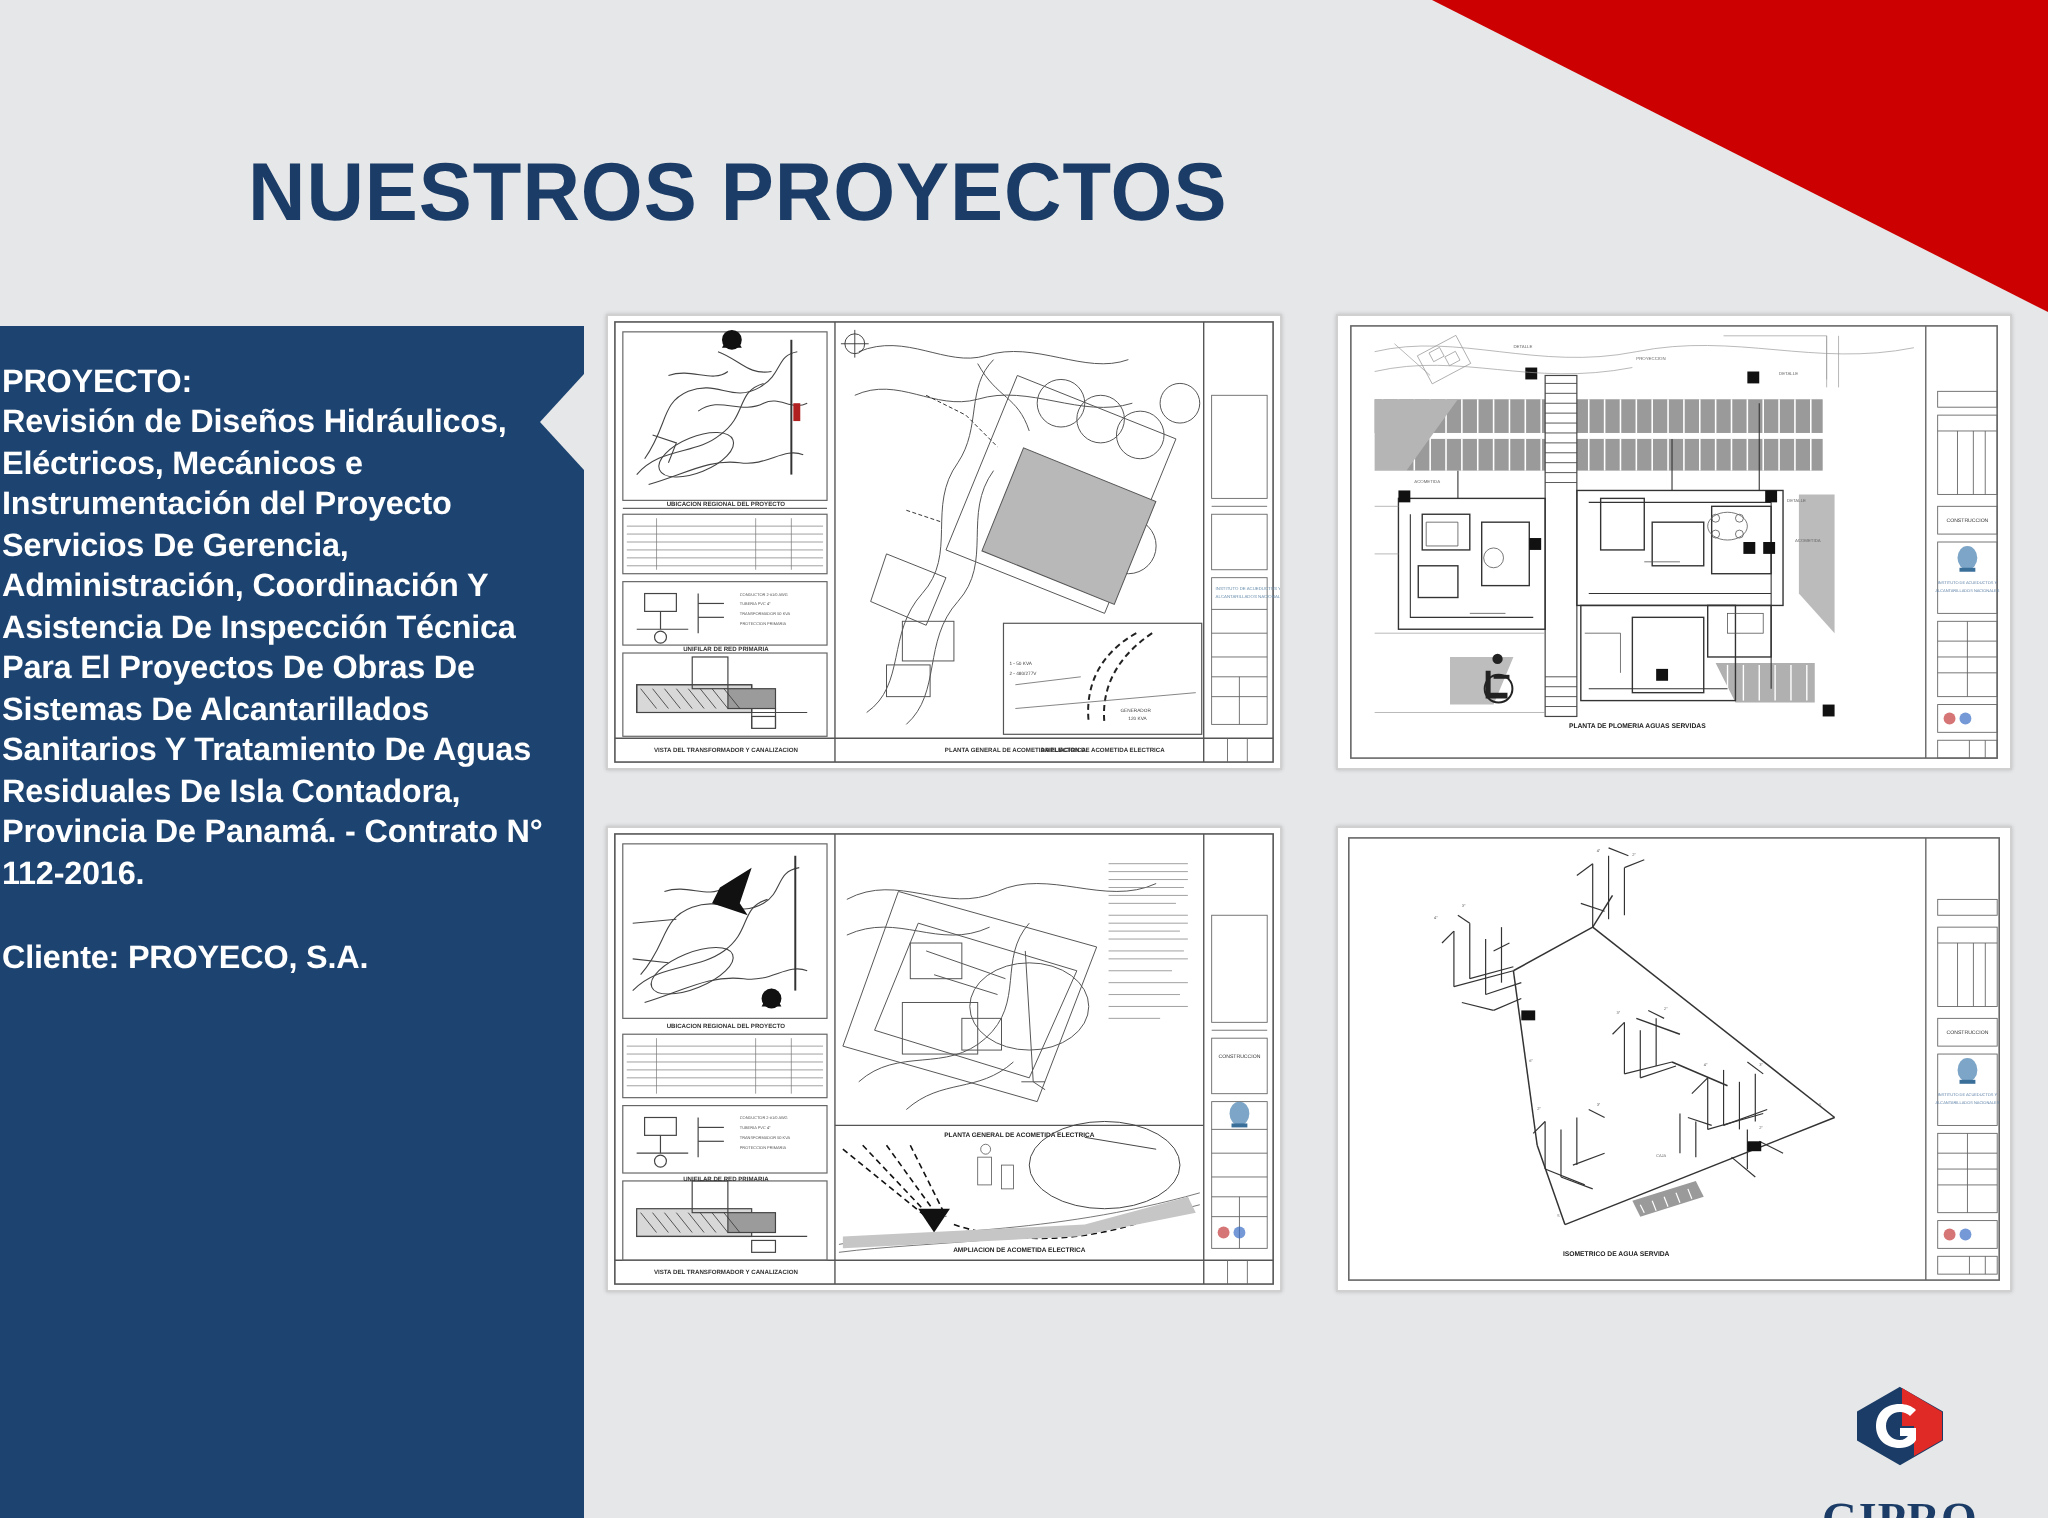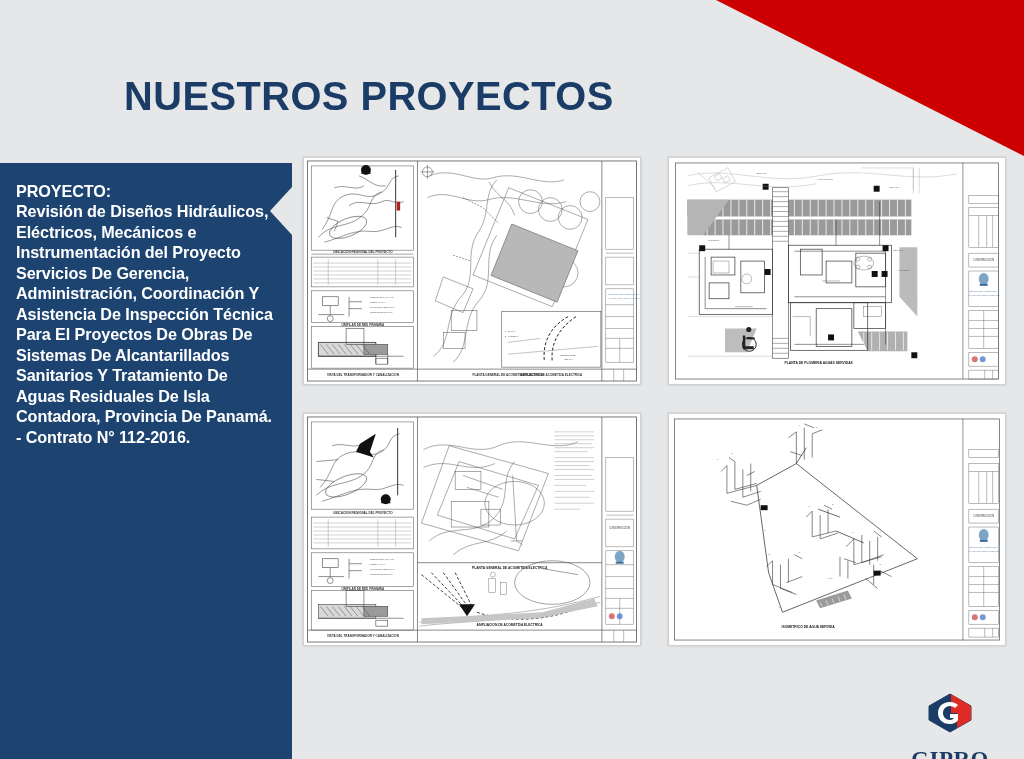--- a/index.html
+++ b/index.html
@@ -36,21 +36,21 @@
 
   
   .info-panel {
     position: absolute;
     left: 0;
     top: 163px;
     width: 292px;
     height: 596px;
     background: #1d4471;
     color: #ffffff;
-    padding: 18px 14px 10px 16px;
+    padding: 18px 14px 10px 1px;
   }
   .info-notch {
     position: absolute;
     right: 0;
     top: 24px;
     width: 0; height: 0;
     border-top: 24px solid transparent;
     border-bottom: 24px solid transparent;
     border-right: 22px solid #e6e7e8;
   }
@@ -110,20 +110,21 @@
 </svg>
 
 <div class="slide-title">NUESTROS PROYECTOS</div>
 
 <div class="info-panel">
   <div class="info-notch"></div>
   <div class="info-text">
     <span class="lead">PROYECTO:</span>
     <span>Revisión de Diseños Hidráulicos, Eléctricos, Mecánicos e Instrumentación del Proyecto Servicios De Gerencia, Administración, Coordinación Y Asistencia De Inspección Técnica Para El Proyectos De Obras De Sistemas De Alcantarillados Sanitarios Y Tratamiento De Aguas Residuales De Isla Contadora, Provincia De Panamá. - Contrato N° 112-2016.</span>
   </div>
+  <div class="info-client">Cliente: PROYECO, S.A.</div>
 </div>
 
 <div class="sheet sheet-1">
   <svg viewBox="0 0 338 228">
     <rect x="0" y="0" width="338" height="228" fill="#fff"></rect>
     <rect x="3" y="3" width="332" height="222" fill="none" stroke="#555" stroke-width="0.8"></rect>
 
     <line x1="114" y1="3" x2="114" y2="225" stroke="#555" stroke-width="0.7"></line>
     <line x1="300" y1="3" x2="300" y2="225" stroke="#555" stroke-width="0.7"></line>
     <line x1="3" y1="213" x2="335" y2="213" stroke="#555" stroke-width="0.7"></line>

